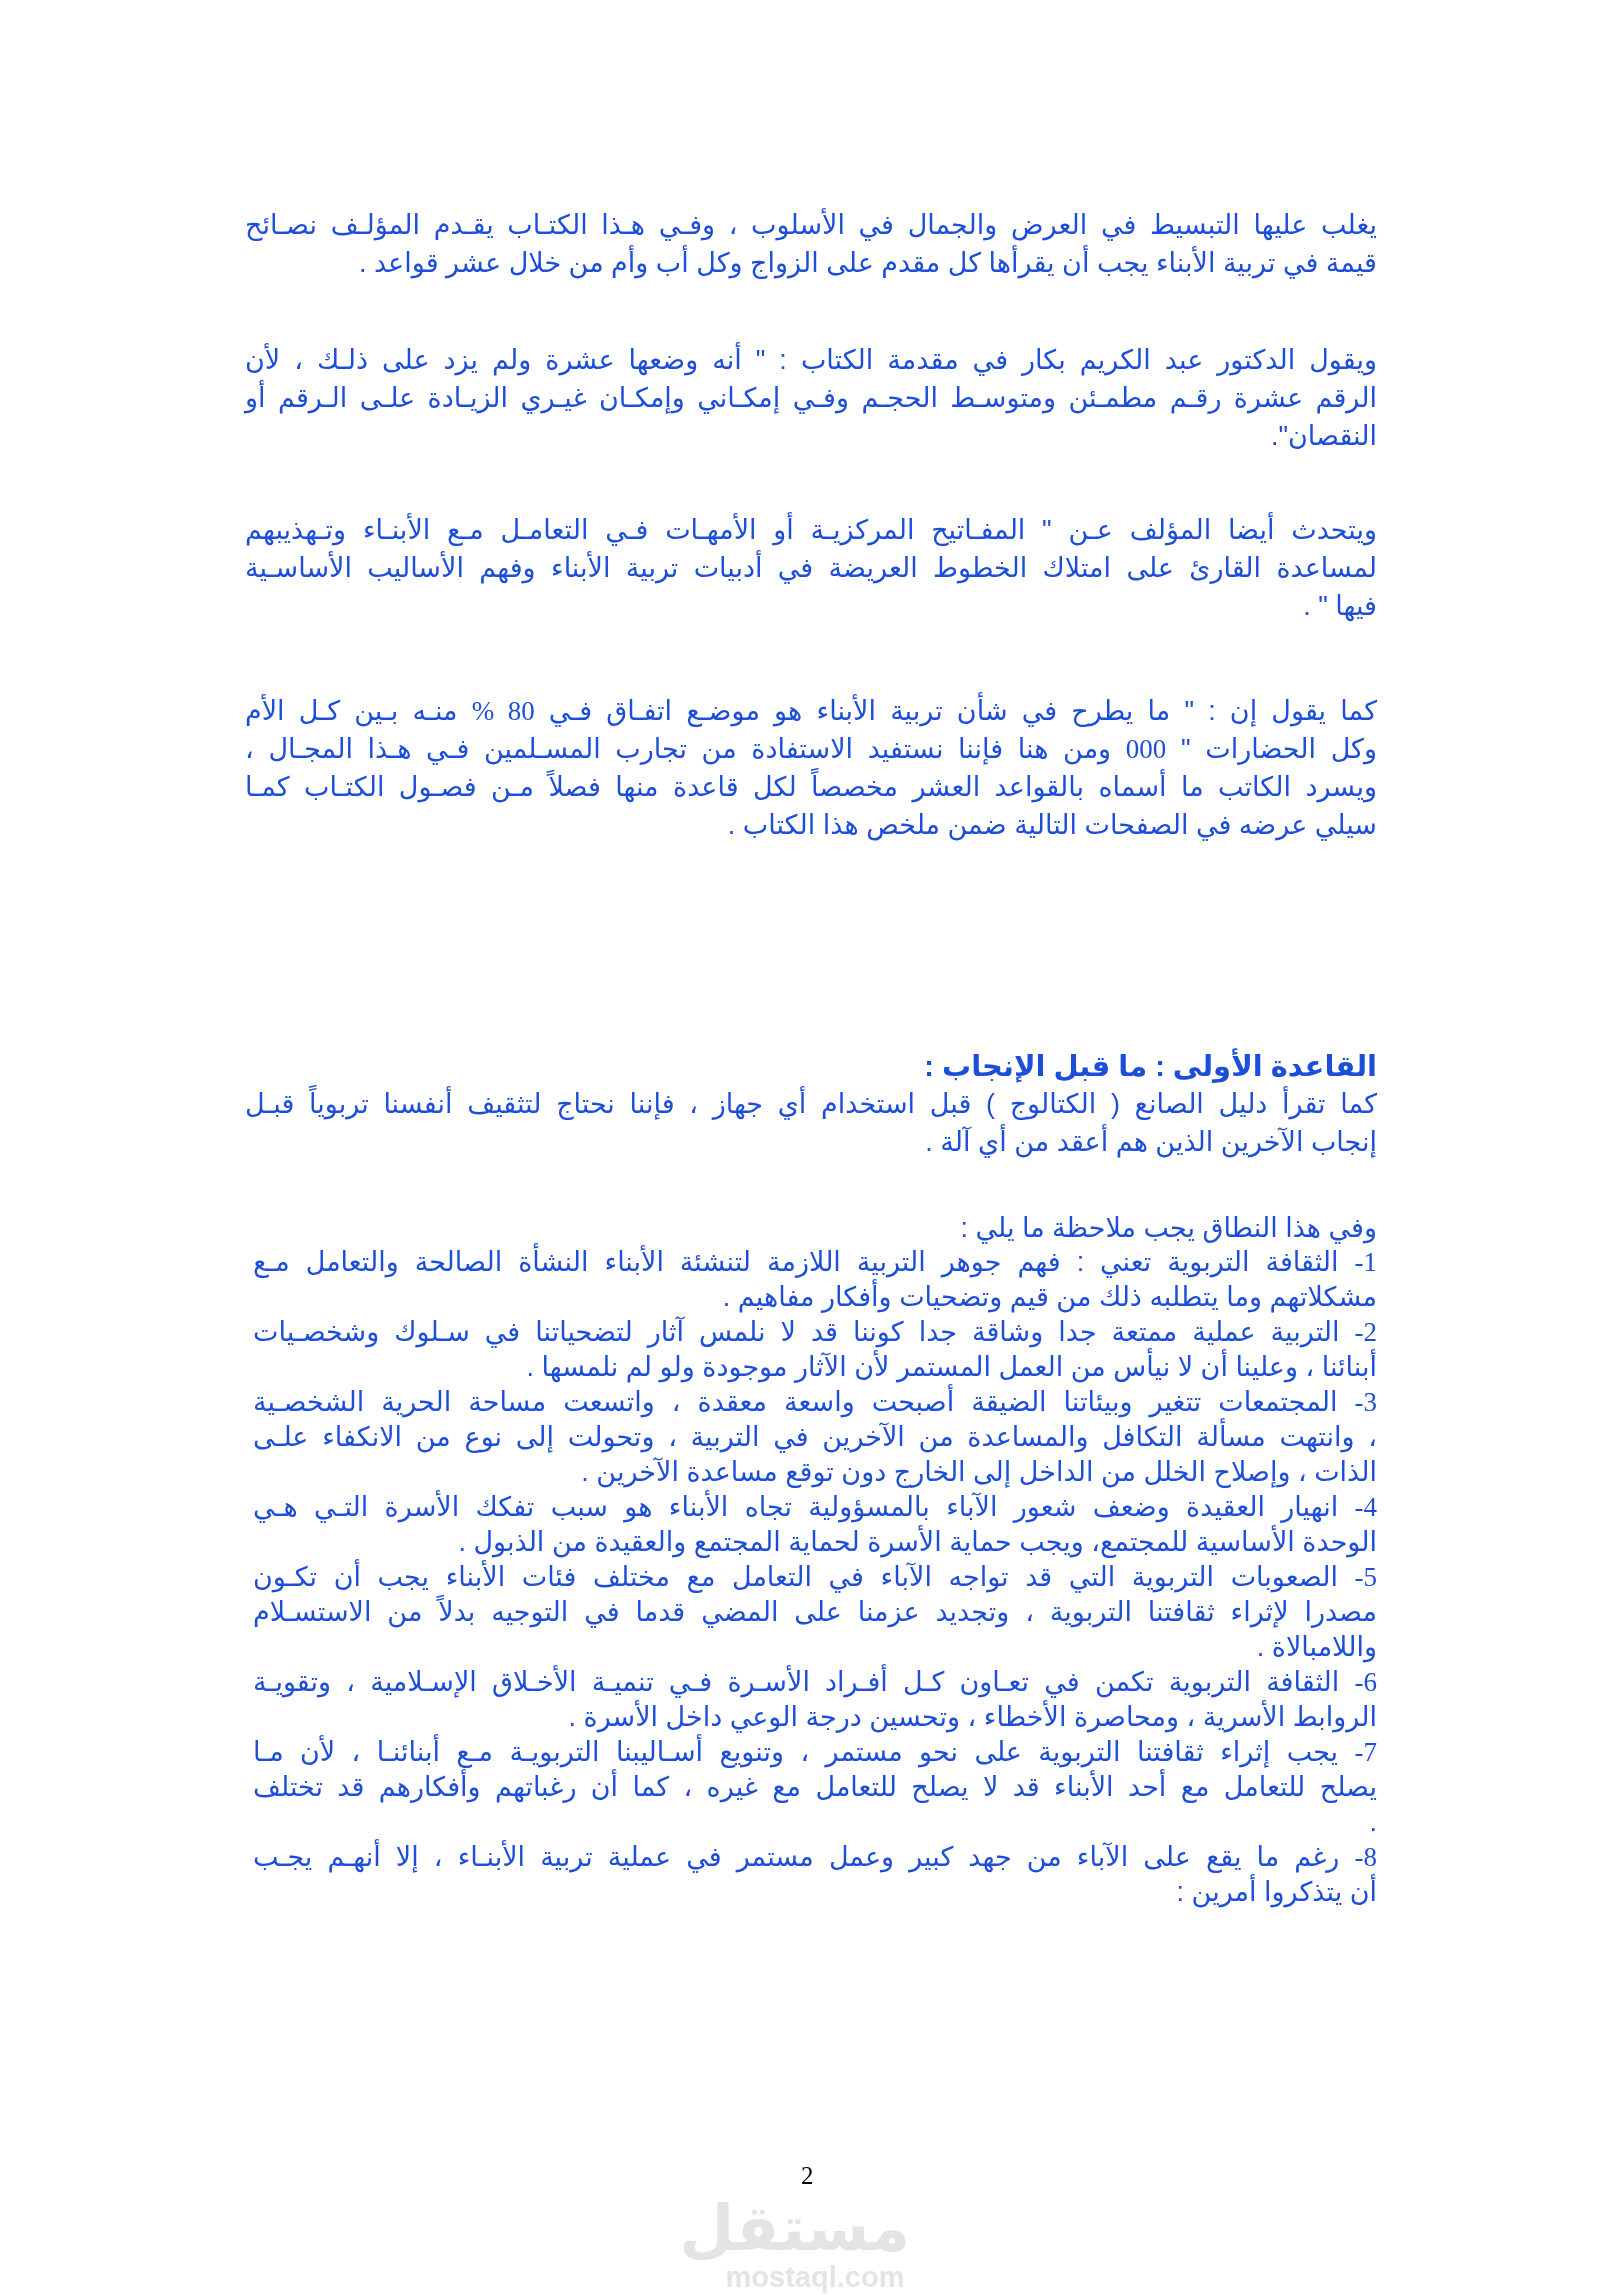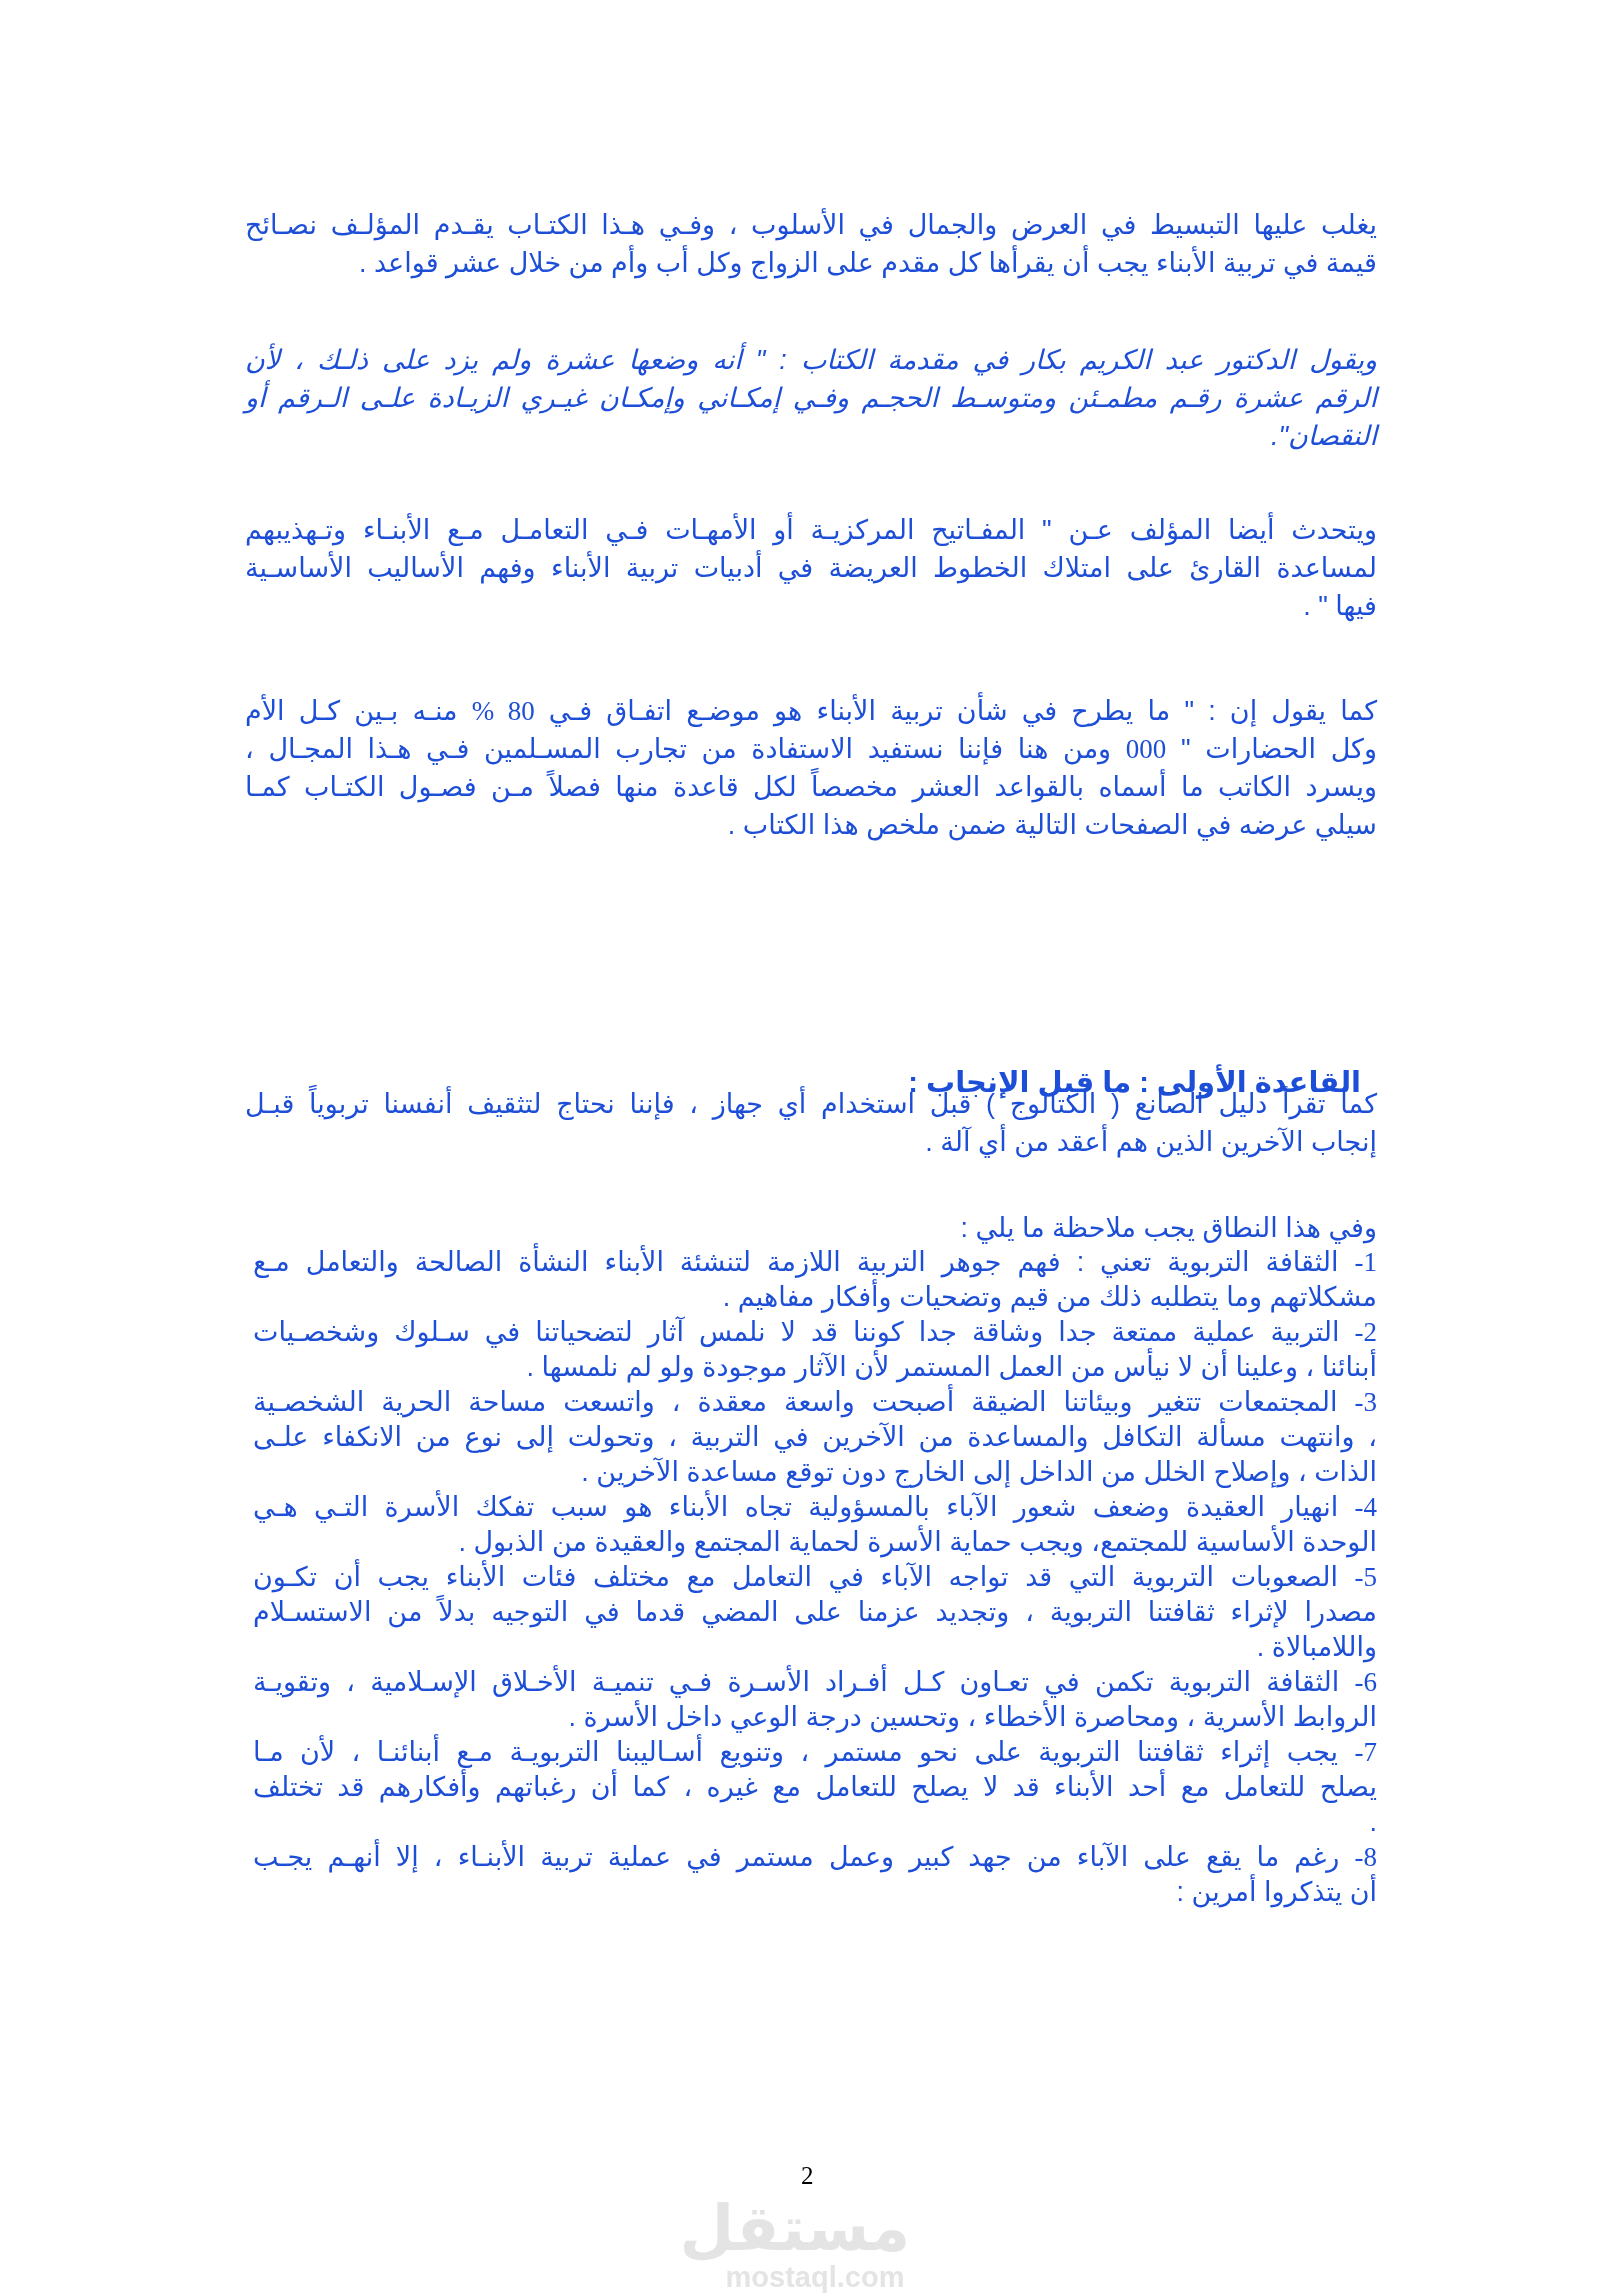--- a/index.html
+++ b/index.html
@@ -8,21 +8,21 @@
     position: absolute; left: 245px; top: 12px; width: 1132px; height: 2295px;
     direction: rtl; color: #1d4ed8;
     font-family: "Liberation Sans", "DejaVu Sans", sans-serif;
     font-size: 27px;
   }
   .para { position: absolute; left: 0; right: 0; margin: 0; text-align: justify; text-align-last: right; }
   .para .ln { display: block; height: 38px; line-height: 38px; white-space: nowrap; text-align: justify; text-align-last: justify; }
   .para .ln.last { text-align-last: right; }
   .num { font-family: "Liberation Serif", "DejaVu Serif", serif; }
   #p1 { top: 194px; }
-  #p2 { top: 329px; font-style: italic; }
+  #p2 { top: 329px; }
   #p3 { top: 499px; }
   #p4 { top: 680px; }
   #h1 { top: 1035px; font-weight: bold; font-size: 29px; height: 39px; line-height: 39px; position:absolute; right:0; white-space:nowrap; }
   #p5 { top: 1073px; }
   #p6 { top: 1197px; }
   .list .ln { height: 35px; line-height: 35px; }
   .list { top: 1233px; margin-left: 8px; }
   .watermark {
     position: absolute; left: 720px; top: 2152px; width: 190px; height: 111px;
     color: #e4e4e4; text-align: center; z-index: 0; margin-top: 44px;
@@ -56,21 +56,21 @@
     <span class="ln last">فيها " .</span>
   </p>
 
   <p class="para" id="p4">
     <span class="ln">كما يقول إن : " ما يطرح في شأن تربية الأبناء هو موضـع اتفـاق فـي <span class="num">80 %</span> منـه بـين كـل الأم</span>
     <span class="ln">وكل الحضارات "  <span class="num">000</span> ومن هنا فإننا نستفيد الاستفادة من تجارب المسـلمين فـي هـذا المجـال ،</span>
     <span class="ln">ويسرد الكاتب ما أسماه بالقواعد العشر مخصصاً لكل قاعدة منها فصلاً مـن فصـول الكتـاب كمـا</span>
     <span class="ln last">سيلي عرضه في الصفحات التالية ضمن ملخص هذا الكتاب .</span>
   </p>
 
-  <h2 id="h1" style="margin:16px">القاعدة الأولى : ما قبل الإنجاب :</h2>
+  <h2 id="h1" style="margin:0">القاعدة الأولى : ما قبل الإنجاب :</h2>
 
   <p class="para" id="p5">
     <span class="ln">كما تقرأ دليل الصانع ( الكتالوج ) قبل استخدام أي جهاز ، فإننا نحتاج لتثقيف  أنفسنا تربوياً قبـل</span>
     <span class="ln last">إنجاب الآخرين الذين هم أعقد من أي آلة .</span>
   </p>
 
   <p class="para" id="p6">
     <span class="ln last">وفي هذا النطاق يجب ملاحظة ما يلي :</span>
   </p>
 

